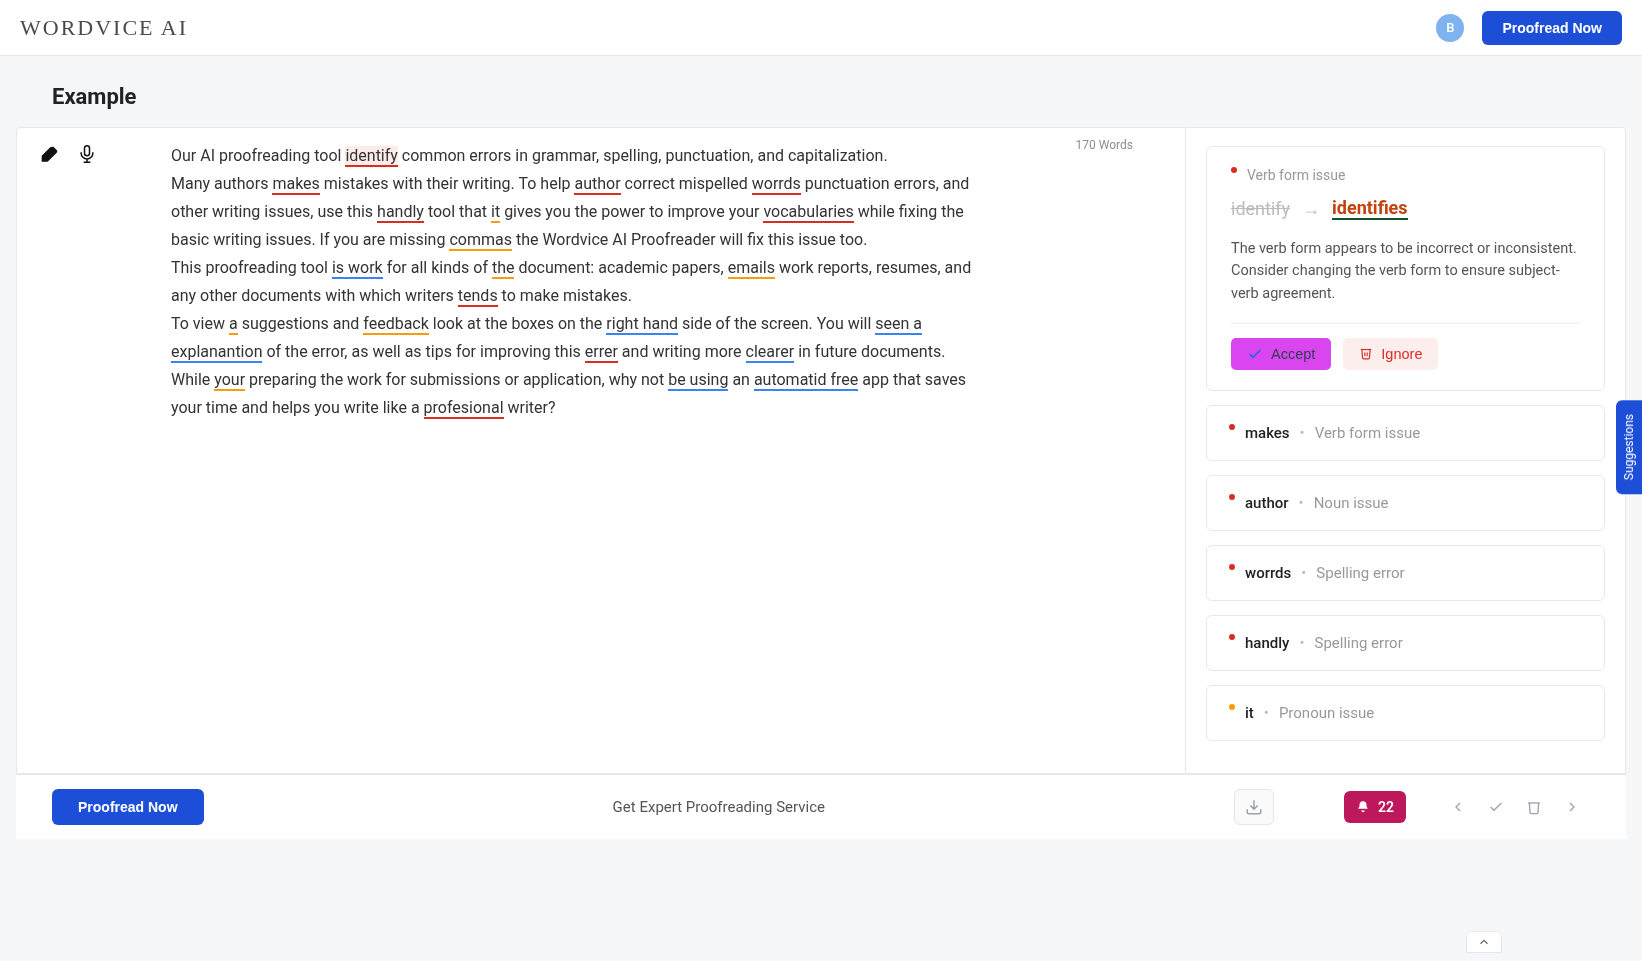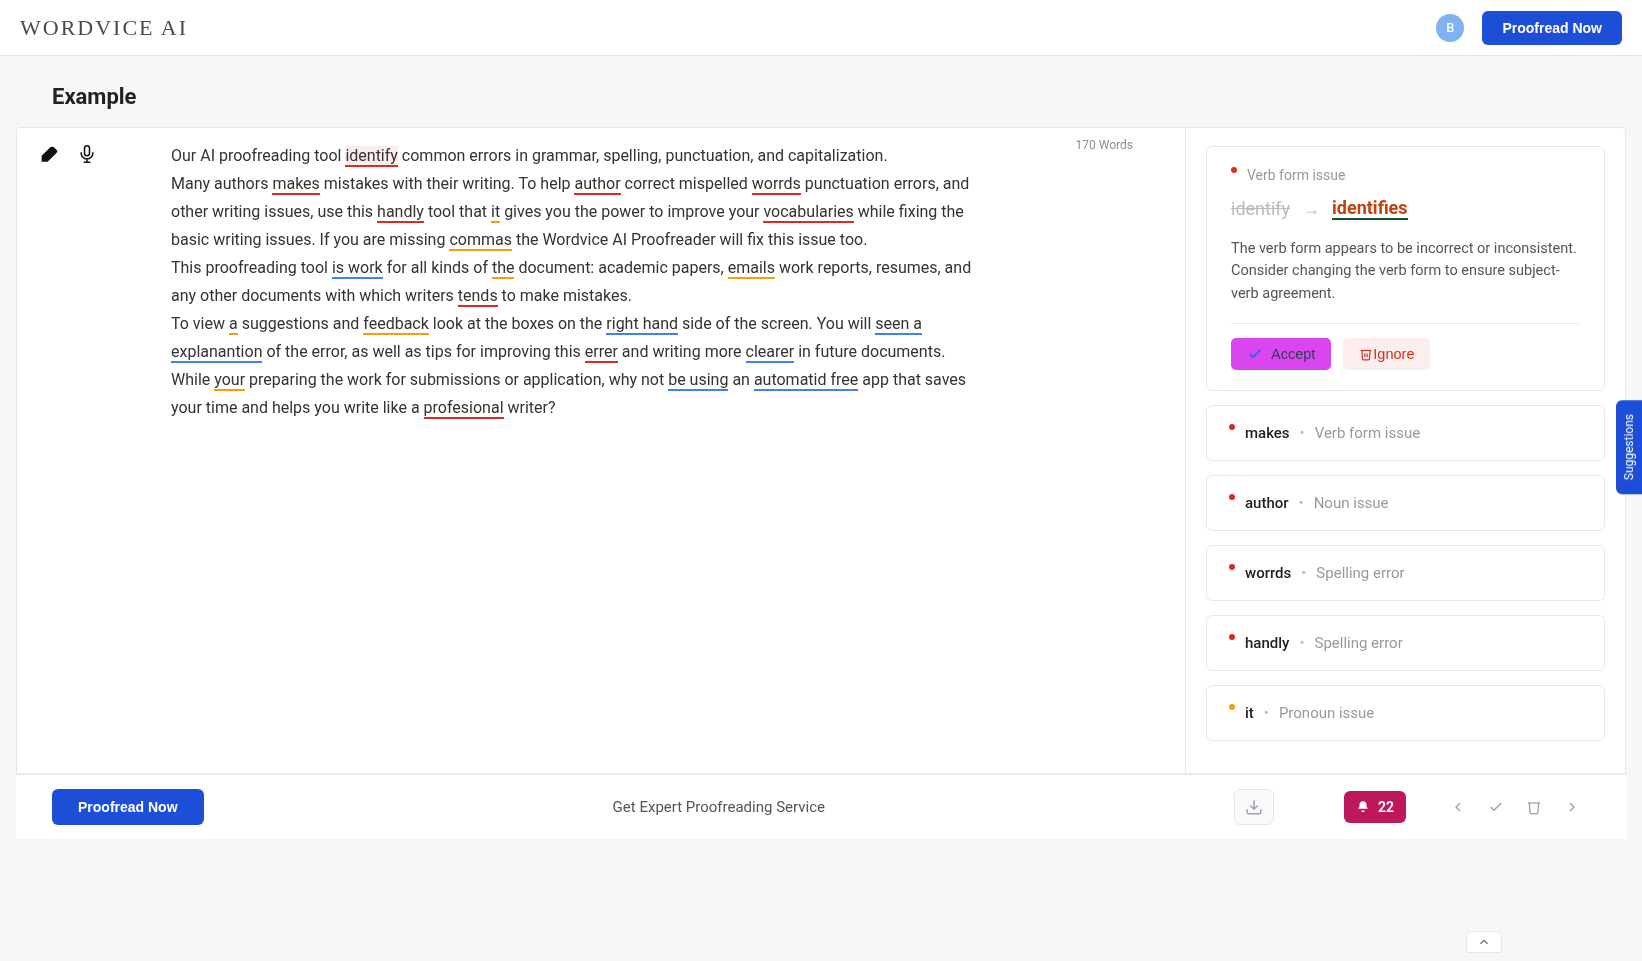--- a/index.html
+++ b/index.html
@@ -61,21 +61,21 @@
 .sc-type { color: #999; }
 .sc-issue-label { color: #999; font-size: 14px; }
 .sc-change { display: flex; align-items: center; gap: 12px; margin: 14px 0 18px; font-size: 18px; }
 .strike { text-decoration: line-through; color: #bbb; }
 .arrow { color: #bbb; }
 .new-word { color: #c2410c; font-weight: 700; border-bottom: 2px solid #14532d; }
 .sc-desc { color: #555; font-size: 14.5px; line-height: 1.55; margin-bottom: 18px; }
 .sc-divider { border-top: 1px solid #eee; margin-bottom: 14px; }
 .sc-actions { display: flex; gap: 12px; }
 .btn-accept { background: #d946ef; border: none; border-radius: 5px; padding: 8px 16px; display: flex; align-items: center; gap: 8px; color: #2c3e50; cursor: pointer; font-size: 14.5px; }
-.btn-ignore { background: #fdeeee; border: none; border-radius: 5px; padding: 8px 16px; display: flex; align-items: center; color: #d92d20; cursor: pointer; font-size: 14.5px; }
+.btn-ignore { background: #fdeeee; border: none; border-radius: 5px; padding: 8px 16px; display: flex; align-items: flex-start; gap: 8px; color: #d92d20; cursor: pointer; font-size: 14.5px; }
 
 
 .side-tab { position: fixed; right: 0; top: 400px; background: #1d4ed8; color: #fff; writing-mode: vertical-rl; transform: rotate(180deg); padding: 14px 6px; font-size: 12px; border-radius: 0 6px 6px 0; cursor: pointer; }
 
 
 .float-chev { position: fixed; bottom: 8px; right: 140px; background: #fff; border: 1px solid #e4e6ea; border-radius: 6px 6px 0 0; width: 36px; height: 22px; display: flex; align-items: center; justify-content: center; color: #666; cursor: pointer; }
 
 svg { display: block; }
 </style>
 </head>

